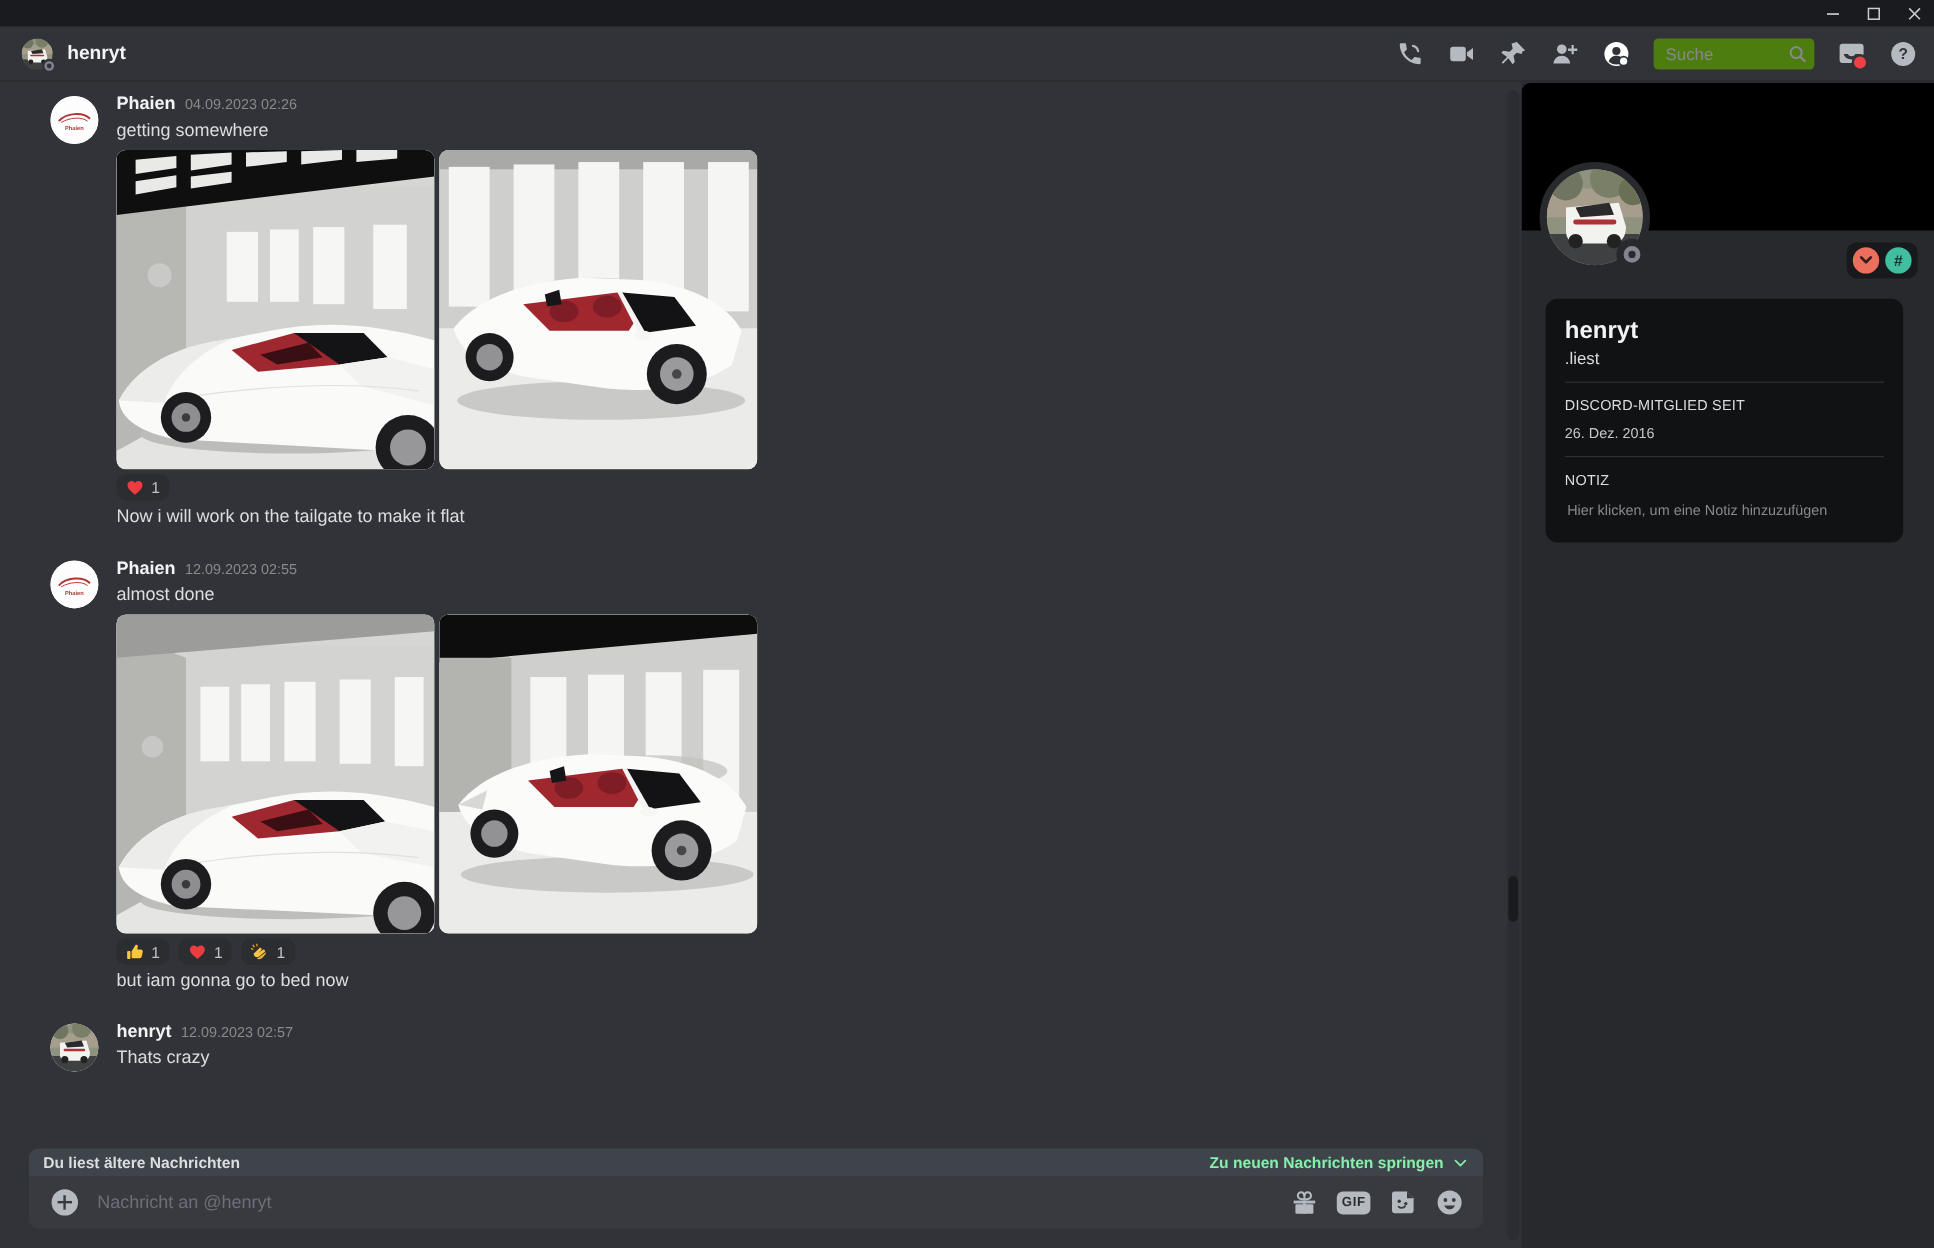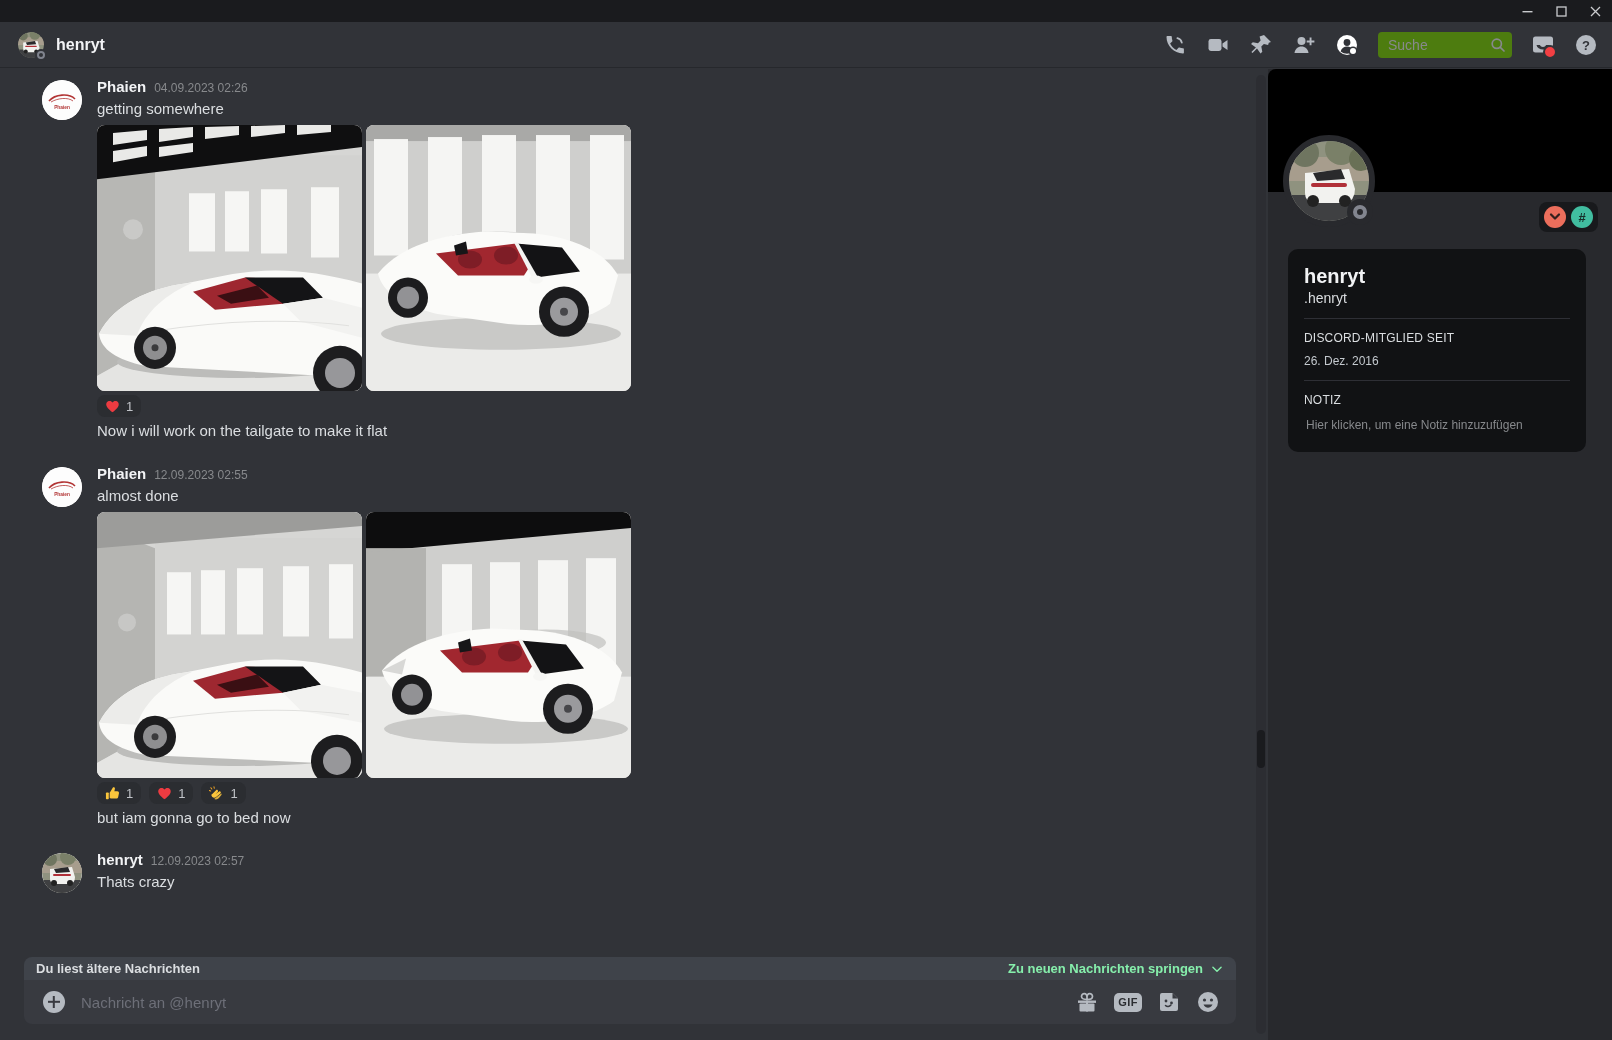--- a/index.html
+++ b/index.html
@@ -511,21 +511,21 @@
             <path d="M4 7l8 8 8-8" fill="none" stroke="#33201c" stroke-width="4.5" stroke-linecap="round" stroke-linejoin="round"></path>
           </svg>
       </div>
       <div class="badge" style="background:#41bda0;">
         <span class="badge-hash">#</span>
       </div>
     </div>
 
     <div class="p-card">
       <div class="p-name">henryt</div>
-      <div class="p-user">.henryt</div>
+      <div class="p-user">.liest</div>
       <div class="p-div"></div>
       <div class="p-label">DISCORD-MITGLIED SEIT</div>
       <div class="p-value">26. Dez. 2016</div>
       <div class="p-div"></div>
       <div class="p-label">NOTIZ</div>
       <div class="p-note">Hier klicken, um eine Notiz hinzuzufügen</div>
     </div>
   </div>
 </div>
 

